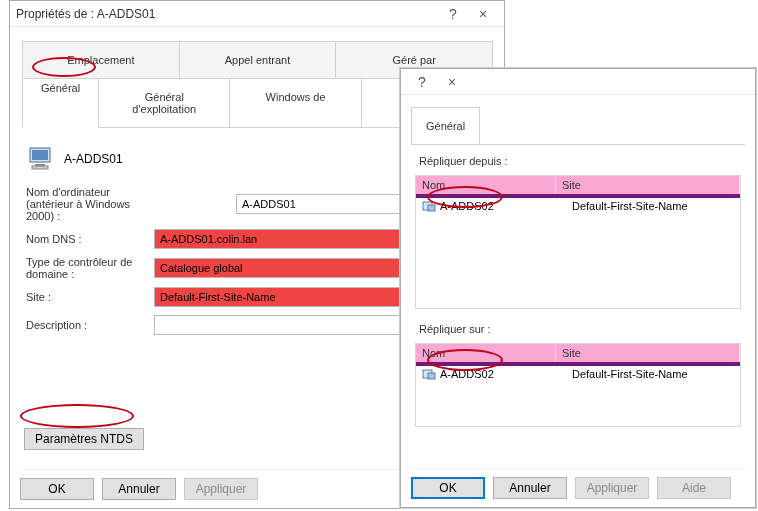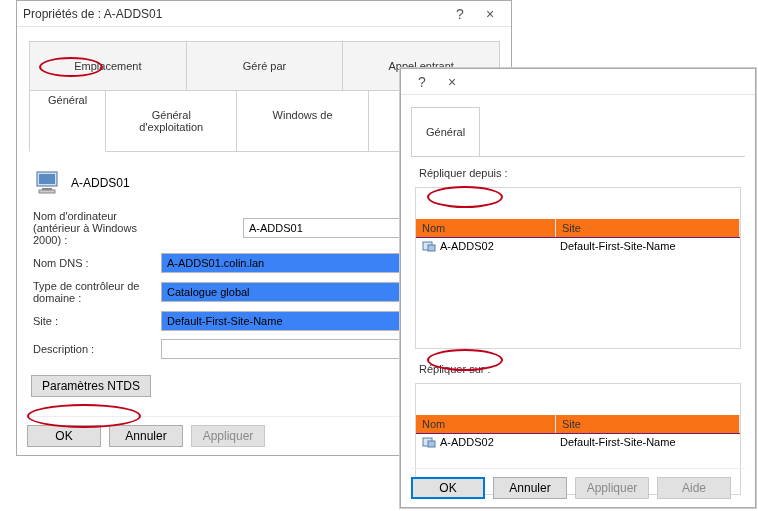--- a/index.html
+++ b/index.html
@@ -34,50 +34,50 @@
     font-size: 14px;
     cursor: default;
   }
   .inner { padding: 8px 12px 10px 12px; }
   .tabstrip {
     border-bottom: 1px solid #d0d0d0;
     margin-top: 6px;
   }
   .tabrow { display: flex; }
   .tab {
-    padding: 18px 14px;
+    padding: 12px 14px;
     border: 1px solid #d0d0d0;
     border-bottom: none;
     background: #fff;
     margin-right: -1px;
     font-size: 11px;
     color: #333;
     position: relative;
   }
   .tab.back { background: #f4f4f4; }
   .tab.active {
     background: #fff;
     border-bottom: 1px solid #fff;
     margin-bottom: -1px;
     z-index: 2;
   }
-  .d1 { left: 16px; top: 0; width: 496px; height: 456px; }
+  .d1 { left: 9px; top: 0; width: 496px; height: 509px; }
   .d2 { left: 400px; top: 68px; width: 356px; height: 440px; background:#fff; box-shadow: 0 0 0 1px #ccc; }
   .formarea { padding: 10px 4px 4px 4px; }
   .row { display: flex; align-items: center; margin-bottom: 6px; min-height: 22px; }
   .lbl { width: 128px; font-size: 11px; color: #333; }
   .field {
     flex: 1;
     height: 20px;
     border: 1px solid #b8b8b8;
     padding: 2px 5px;
     background: #fff;
     font-size: 11px;
   }
-  .readonly { background: #3b82f6; }
+  .readonly { background: #ef4444; }
   .compIconRow { display:flex; align-items:center; gap:8px; margin: 8px 0 14px 2px;}
   .compIcon {
     width: 28px; height: 26px; position: relative;
   }
   .compIcon svg { width:28px; height:26px; }
   .btn {
     min-width: 74px;
     height: 22px;
     border: 1px solid #adadad;
     background: #e1e1e1;
@@ -95,34 +95,33 @@
     border: 1px solid #d6d6d6;
     margin: 8px 4px 4px 4px;
     position: relative;
   }
   .grouplabel {
     font-size: 11px; color:#333;
     margin: 10px 4px 2px 8px;
   }
   .cols {
     display: flex;
-    background: #f97316;
-    border-bottom: 1px solid #701a75;
-    margin-top: 31px;
+    background: #f9a8d4;
+    border-bottom: 4px solid #701a75;
   }
   .colh {
     font-size: 11px; color:#333; padding:3px 6px;
     border-right: 1px solid #e5e5e5;
   }
   .colh.nom { width: 140px; }
   .colh.site { flex:1; }
   .listrow {
     display:flex; align-items:flex-start;
     padding: 2px 6px;
-    gap:4px;
+    gap:16px;
   }
   .srvIcon { width:14px; height:12px; }
   .listrow .nomcell { width: 134px; display:flex; align-items:center; gap:4px; font-size:11px; }
   .listrow .sitecell { flex:1; font-size:11px; }
   .circle {
     position: absolute;
     border: 2px solid #c00018;
     border-radius: 50%;
     pointer-events: none;
   }
@@ -136,22 +135,22 @@
 <div class="dialog d1">
   <div class="titlebar">
     <span class="title">Propriétés de : A-ADDS01</span>
     <span class="ctrl">?</span>
     <span class="ctrl">×</span>
   </div>
   <div class="inner">
     <div class="tabstrip">
       <div class="tabrow">
         <div class="tab back" style="flex:1;text-align:center">Emplacement</div>
+        <div class="tab back" style="flex:1;text-align:center">Appel entrant</div>
         <div class="tab back" style="flex:1;text-align:center">Géré par</div>
-        <div class="tab back" style="flex:1;text-align:center">Appel entrant</div>
       </div>
       <div class="tabrow">
         <div class="tab active" style="padding:3px 18px">Général</div>
         <div class="tab" style="flex:1;text-align:center">Général d'exploitation</div>
         <div class="tab" style="flex:1;text-align:center">Windows de</div>
         <div class="tab" style="flex:1;text-align:center">Délégation</div>
       </div>
     </div>
 
     <div class="formarea">

